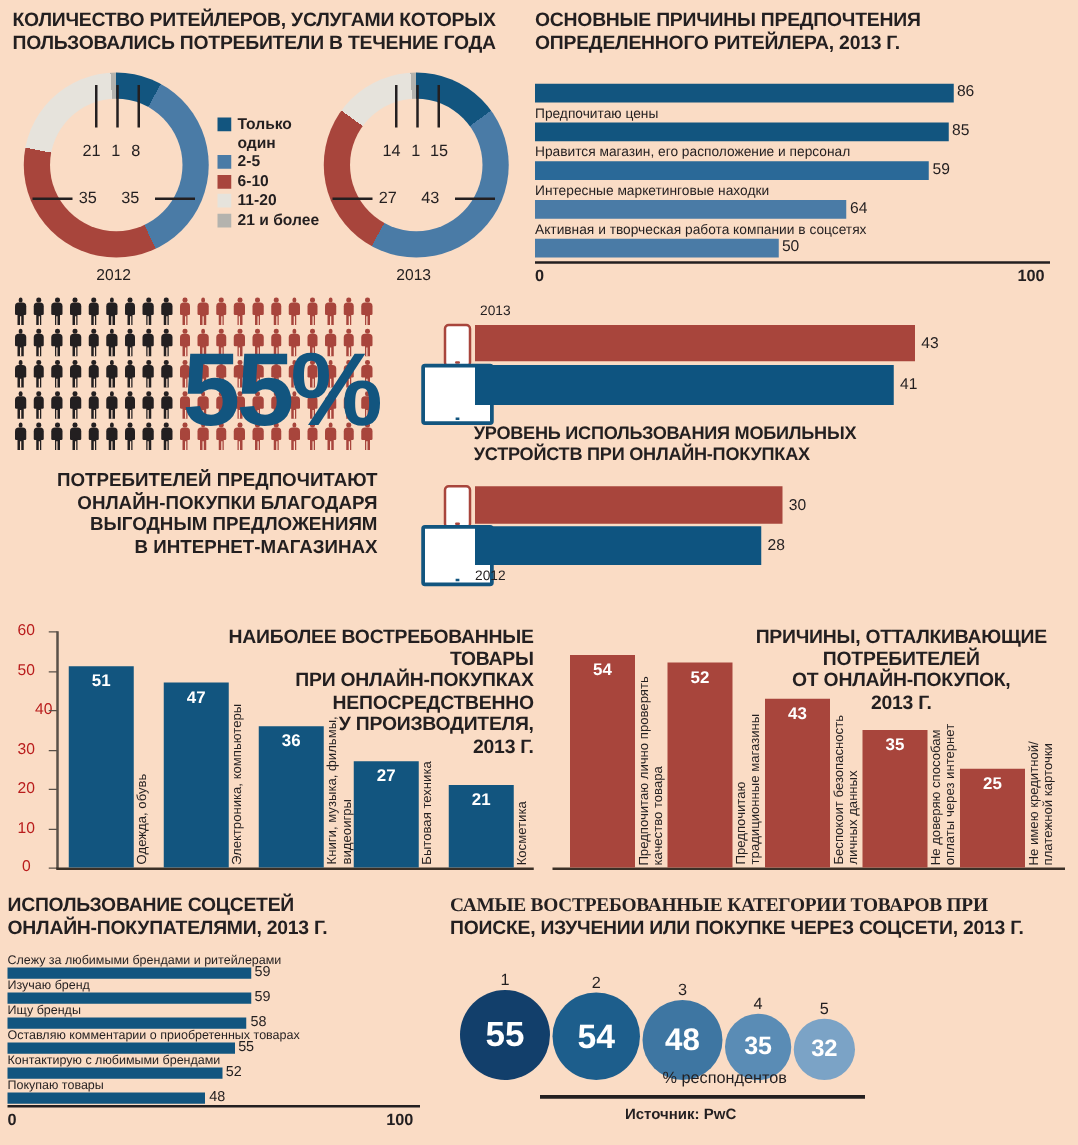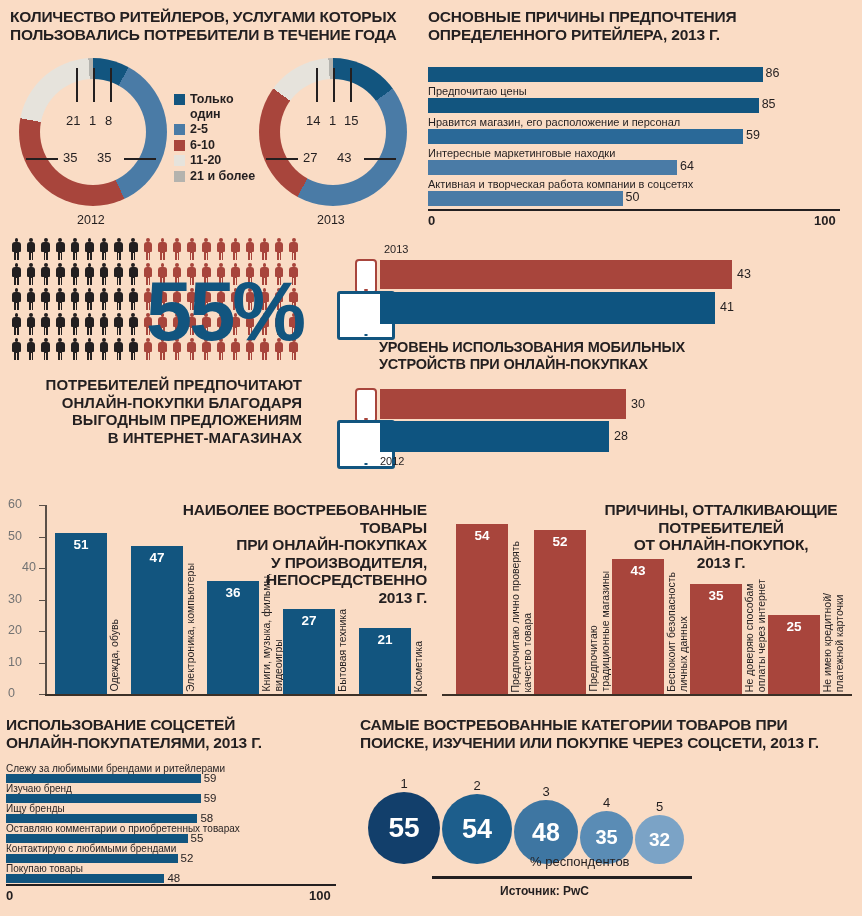--- a/index.html
+++ b/index.html
@@ -61,21 +61,21 @@
   .phone:after{content:"";position:absolute;left:50%;transform:translateX(-50%);bottom:1px;width:4px;height:2px;background:#a8453c;border-radius:1px;}
   .tablet{position:absolute;width:52px;height:43px;border:3px solid #12557f;border-radius:3px;background:#fff;}
   .tablet:after{content:"";position:absolute;left:50%;transform:translateX(-50%);bottom:1px;width:3px;height:2px;background:#12557f;}
 
   
   .col{position:absolute;bottom:0;}
   .col .v{position:absolute;top:4px;left:0;right:0;text-align:center;
           color:#fff;font-weight:bold;font-size:13.5px;}
   .vrot{position:absolute;writing-mode:vertical-rl;transform:rotate(180deg);
         font-size:10.5px;line-height:11.5px;color:#231f20;white-space:pre-line;}
-  .ytick{position:absolute;font-size:12.5px;color:#737373;text-align:left;}
+  .ytick{position:absolute;font-size:12.5px;color:#b91c1c;text-align:center;}
   .ymark{position:absolute;background:#5a5048;height:1.4px;width:7px;}
   .yaxis{position:absolute;background:#5a5048;width:1.6px;}
   .xaxis{position:absolute;background:#3b3027;height:1.8px;}
 
   
   .bub{position:absolute;border-radius:50%;display:flex;align-items:center;justify-content:center;
        color:#fff;font-weight:bold;}
   .bubnum{position:absolute;font-size:13px;color:#231f20;text-align:center;}
   .legendlist{position:absolute;font-size:12px;line-height:14.2px;color:#231f20;}
   .srcline{position:absolute;background:#231f20;height:3px;}
@@ -852,22 +852,22 @@
       </div>
       <div class="vrot" style="left: 292px; bottom: 2px; max-height: 185px;">Бытовая техника</div>
       <div class="col" style="left: 314px; width: 52px; height: 66.15px; background: rgb(18, 85, 127);">
         <div class="v">21</div>
       </div>
       <div class="vrot" style="left: 368px; bottom: 2px; max-height: 185px;">Косметика</div>
     </div>
   <div class="htitle" style="position:absolute;left:180px;top:6px;width:245px;text-align:right;">
     <div>НАИБОЛЕЕ ВОСТРЕБОВАННЫЕ ТОВАРЫ</div>
     <div>ПРИ ОНЛАЙН-ПОКУПКАХ</div>
+    <div>НЕПОСРЕДСТВЕННО</div>
     <div>У ПРОИЗВОДИТЕЛЯ,</div>
-    <div>НЕПОСРЕДСТВЕННО</div>
     <div>2013 г.</div>
   </div>
 </div>
 
 <div class="panel" style="left:432px;top:495px;width:428px;height:215px;">
   <div class="xaxis" style="left:10px;top:199px;width:410px;"></div>
   <div id="barriers-cols" style="position:absolute;left:10px;top:10px;width:410px;height:189px;">
       <div class="col" style="left: 14px; width: 52px; height: 170.1px; background: rgb(168, 69, 60);">
         <div class="v">54</div>
       </div>
@@ -936,21 +936,21 @@
         <div style="position: absolute; left: 0px; top: 10px; height: 9px; background: rgb(18, 85, 127); width: 158.4px;"></div>
         <div style="position: absolute; left: 161.4px; top: 8px; font-size: 11.5px;">48</div>
       </div>
     </div>
   <div class="axisline" style="left:2px;top:172px;width:330px;height:2.4px;"></div>
   <div class="axisnum" style="left:2px;top:176px;">0</div>
   <div class="axisnum" style="left:305px;top:176px;">100</div>
 </div>
 
 <div class="panel" style="left:350px;top:712px;width:510px;height:200px;">
-  <div class="htitle" style="position:absolute;left:10px;top:4px;">САМЫЕ ВОСТРЕБОВАННЫЕ КАТЕГОРИИ ТОВАРОВ ПРИ</div>
+  <div class="htitle" style="position:absolute;left:10px;top:4px;font-family:Liberation Serif, serif;">САМЫЕ ВОСТРЕБОВАННЫЕ КАТЕГОРИИ ТОВАРОВ ПРИ</div>
   <div class="htitle" style="position:absolute;left:10px;top:22px;">ПОИСКЕ, ИЗУЧЕНИИ ИЛИ ПОКУПКЕ ЧЕРЕЗ СОЦСЕТИ, 2013 г.</div>
   <div id="bubbles" style="position:absolute;left:10px;top:48px;width:330px;height:110px;">
       <div class="bubnum" style="left: 36px; top: 16px; width: 16px;">1</div>
       <div class="bub" style="left: 8px; top: 32px; width: 72px; height: 72px; background: rgb(18, 63, 107); font-size: 28px;">55</div>
       <div class="bubnum" style="left: 109px; top: 18px; width: 16px;">2</div>
       <div class="bub" style="left: 82px; top: 34px; width: 70px; height: 70px; background: rgb(29, 94, 140); font-size: 27px;">54</div>
       <div class="bubnum" style="left: 178px; top: 24px; width: 16px;">3</div>
       <div class="bub" style="left: 154px; top: 40px; width: 64px; height: 64px; background: rgb(62, 118, 162); font-size: 25px;">48</div>
       <div class="bubnum" style="left: 238.5px; top: 35px; width: 16px;">4</div>
       <div class="bub" style="left: 220px; top: 51px; width: 53px; height: 53px; background: rgb(90, 140, 181); font-size: 20px;">35</div>

